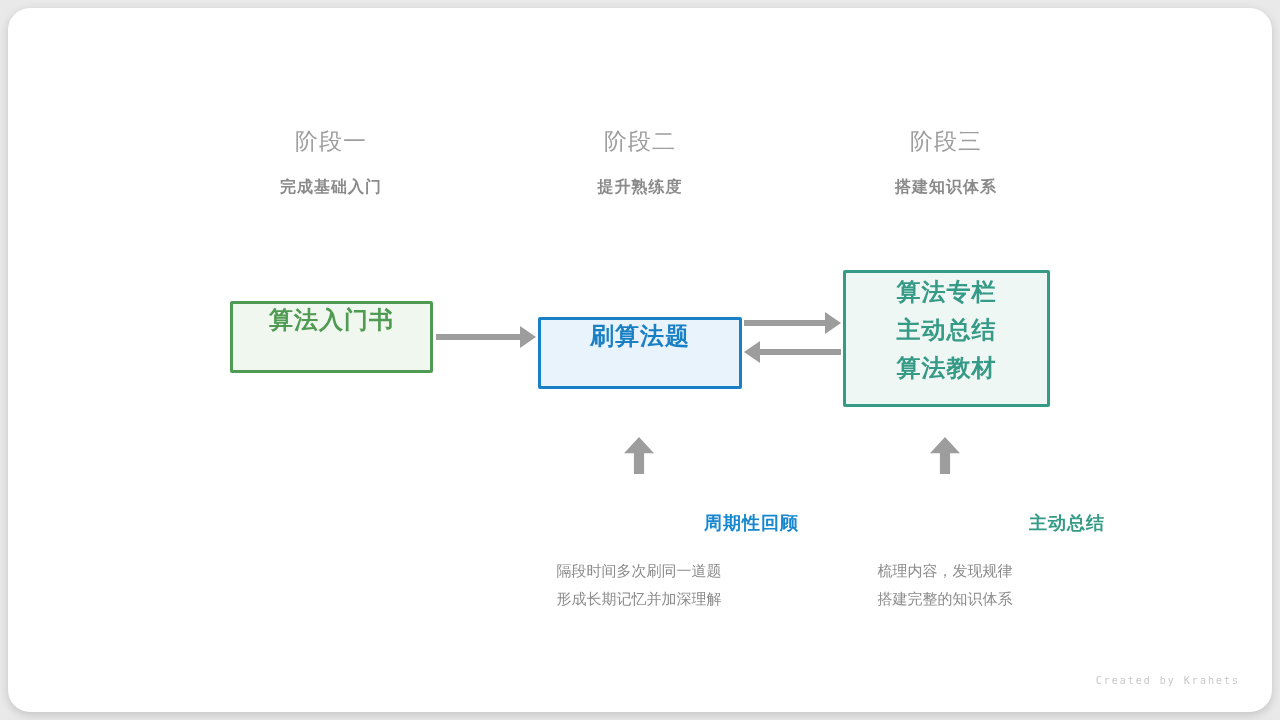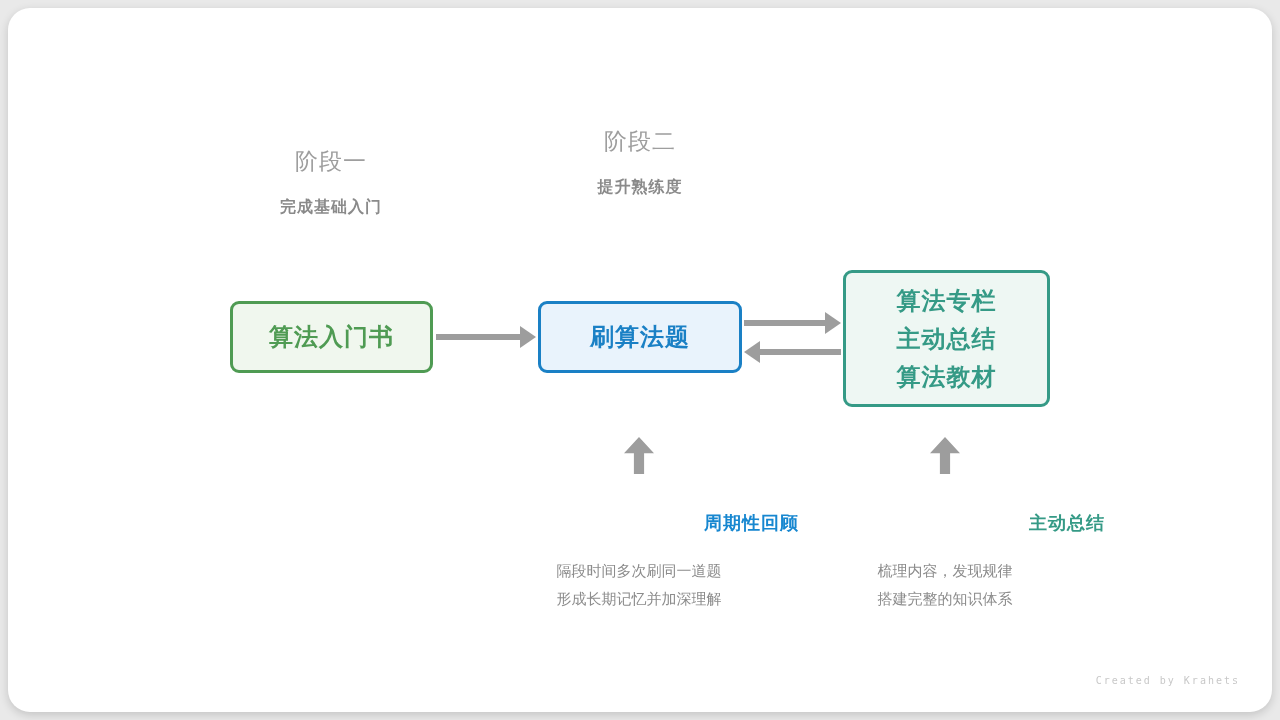--- a/index.html
+++ b/index.html
@@ -38,38 +38,38 @@
     margin-top: 20px;
     font-size: 16px;
     font-weight: bold;
     color: var(--stage-subtitle-gray);
     letter-spacing: 1px;
   }
   .node {
     position: absolute;
     box-sizing: border-box;
     border: 3px solid;
-    border-radius: 9px;
+    border-radius: 2px;
     display: flex;
     flex-direction: column;
     align-items: center;
-    justify-content: center;
     font-weight: bold;
     font-size: 24px;
     letter-spacing: 1px;
   }
   .node-green {
     border-color: var(--green);
     background: var(--green-fill);
     color: var(--green);
   }
   .node-blue {
     border-color: var(--blue);
     background: var(--blue-fill);
     color: var(--blue);
+    margin-top: 16px;
   }
   .node-teal {
     border-color: var(--teal);
     background: var(--teal-fill);
     color: var(--teal);
   }
   .node-teal .node-line {
     line-height: 38px;
   }
   .harrow {
@@ -128,27 +128,31 @@
     letter-spacing: 2px;
     color: var(--credit-gray);
   }
 </style>
 </head>
 <body>
 
 <div id="page">
   <div id="card"></div>
 
-  <div class="stage-header" style="left:171px; top:126px;margin-top:20px;">
+  <div class="stage-header" style="left:171px; top:126px;">
     <div class="stage-label">阶段一</div>
     <div class="stage-subtitle">完成基础入门</div>
   </div>
   <div class="stage-header" style="left:480px; top:126px;">
     <div class="stage-label">阶段二</div>
     <div class="stage-subtitle">提升熟练度</div>
+  </div>
+  <div class="stage-header" style="left:786px; top:126px;">
+    <div class="stage-label">阶段三</div>
+    <div class="stage-subtitle">搭建知识体系</div>
   </div>
 
   <div class="node node-green" style="left:230px; top:301px; width:203px; height:72px;">
     <div class="node-line">算法入门书</div>
   </div>
   <div class="node node-blue" style="left:538px; top:301px; width:204px; height:72px;">
     <div class="node-line">刷算法题</div>
   </div>
   <div class="node node-teal" style="left:843px; top:270px; width:207px; height:137px;">
     <div class="node-line">算法专栏</div>

